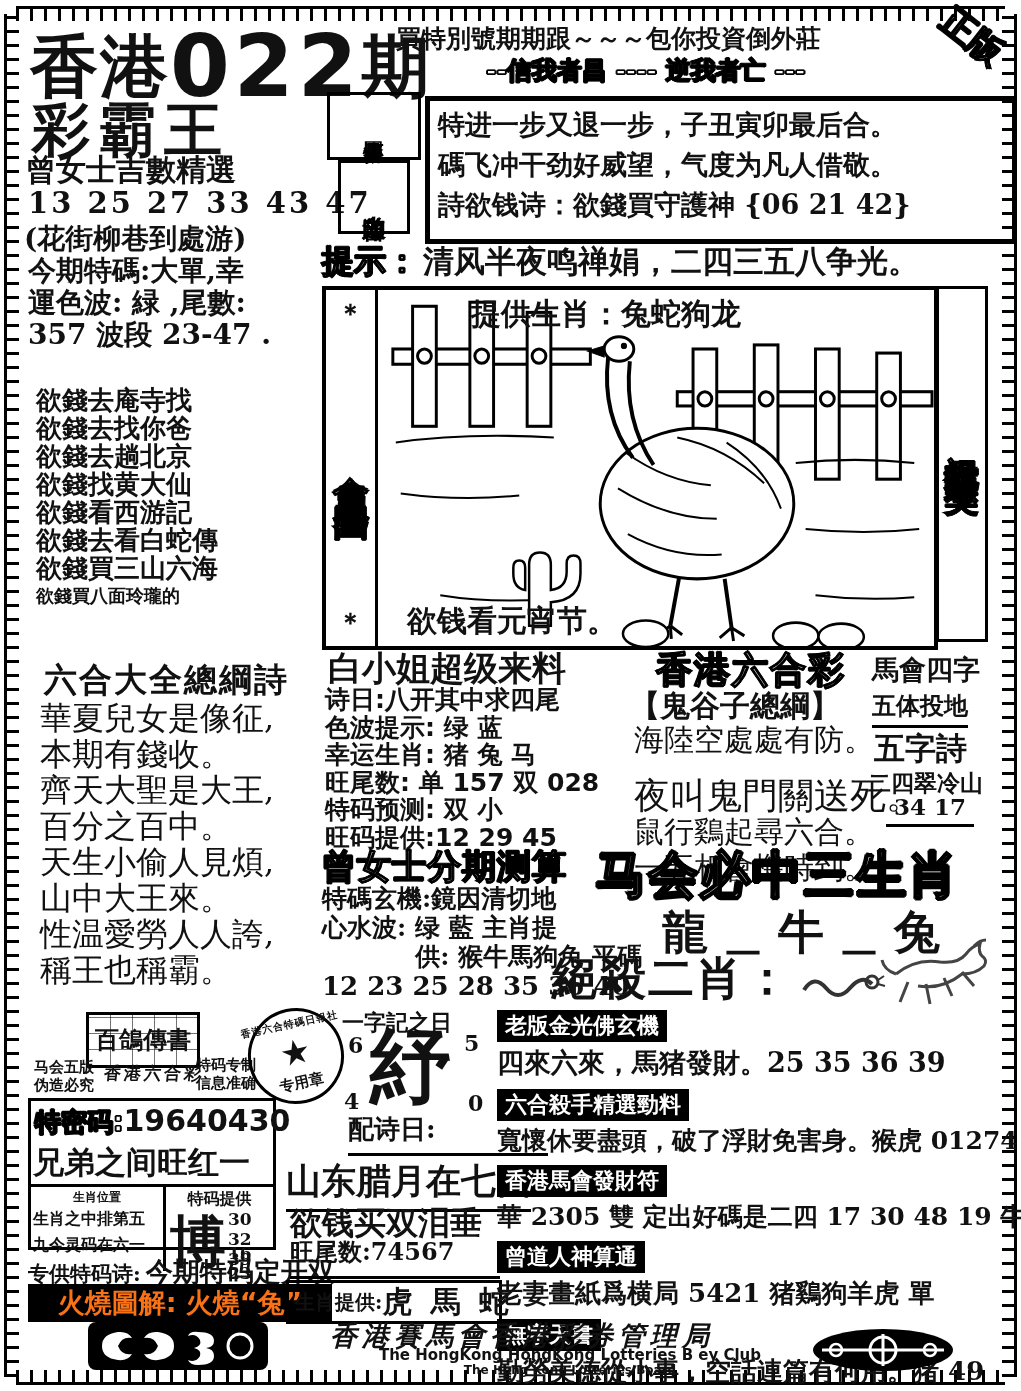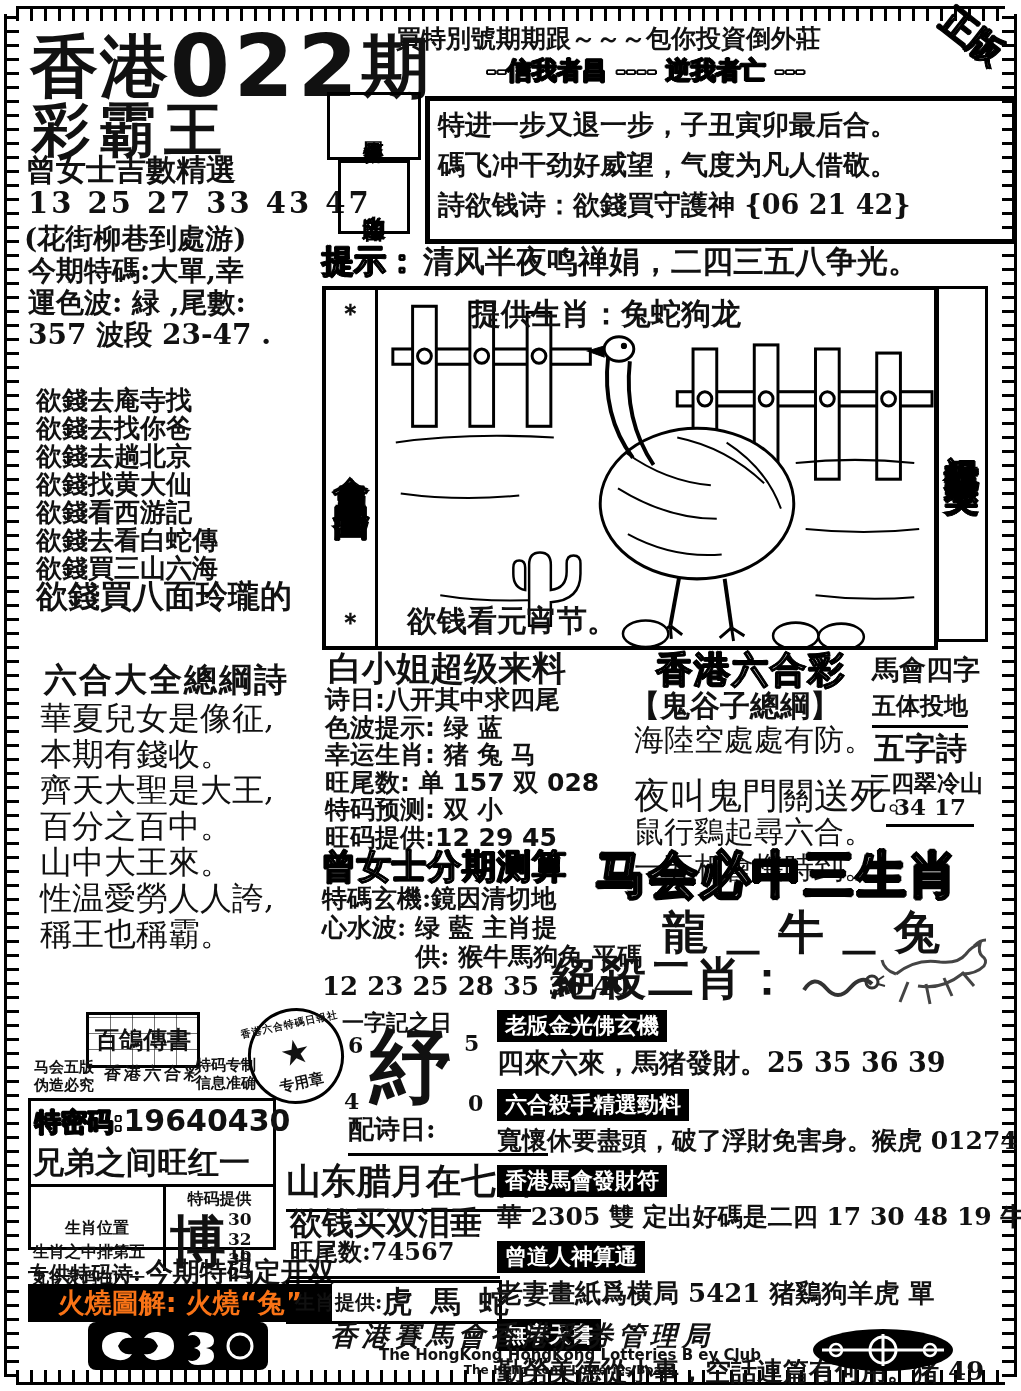--- a/index.html
+++ b/index.html
@@ -63,29 +63,30 @@
 </div>
 
 <div class="abs" style="left:36px;top:386px;width:280px;">
   <div class="blk serif nowrap" style="font-size:26px;line-height:28px;">欲錢去庵寺找</div>
   <div class="blk serif nowrap" style="font-size:26px;line-height:28px;">欲錢去找你爸</div>
   <div class="blk serif nowrap" style="font-size:26px;line-height:28px;">欲錢去趟北京</div>
   <div class="blk serif nowrap" style="font-size:26px;line-height:28px;">欲錢找黄大仙</div>
   <div class="blk serif nowrap" style="font-size:26px;line-height:28px;">欲錢看西游記</div>
   <div class="blk serif nowrap" style="font-size:26px;line-height:28px;">欲錢去看白蛇傳</div>
   <div class="blk serif nowrap" style="font-size:26px;line-height:28px;">欲錢買三山六海</div>
-  <div class="blk serif nowrap" style="font-size:32px;line-height:28px;">欲錢買八面玲瓏的</div>
+  <div class="blk serif nowrap" style="font-size:18px;line-height:28px;">欲錢買八面玲瓏的</div>
 </div>
 
 <div class="abs blk nowrap" style="left:44px;top:658px;font-size:33px;letter-spacing:2px;">六合大全總綱詩</div>
 <div class="abs" style="left:40px;top:700px;width:290px;">
   <div class="serif nowrap" style="font-size:32px;line-height:36px;">華夏兒女是像征,</div>
   <div class="serif nowrap" style="font-size:32px;line-height:36px;">本期有錢收。</div>
   <div class="serif nowrap" style="font-size:32px;line-height:36px;">齊天大聖是大王,</div>
   <div class="serif nowrap" style="font-size:32px;line-height:36px;">百分之百中。</div>
+  <div class="serif nowrap" style="font-size:32px;line-height:36px;">天生小偷人見煩,</div>
   <div class="serif nowrap" style="font-size:32px;line-height:36px;">山中大王來。</div>
   <div class="serif nowrap" style="font-size:32px;line-height:36px;">性温愛勞人人誇,</div>
   <div class="serif nowrap" style="font-size:32px;line-height:36px;">稱王也稱霸。</div>
 </div>
 
 <div class="abs" style="left:322px;top:286px;width:608px;height:356px;border:4px solid #000;">
   <div class="abs" style="left:0;top:0;width:52px;height:100%;border-right:3px solid #000;display:flex;flex-direction:column;align-items:center;justify-content:space-between;padding:6px 0;box-sizing:border-box;">
     <span class="blk" style="font-size:26px;">＊</span>
     <span class="vtext blk outline-thin" style="font-size:36px;letter-spacing:10px;">會員見圖</span>
     <span class="blk" style="font-size:26px;">＊</span>
@@ -233,21 +234,21 @@
   <div class="abs b serif" style="left:126px;top:82px;font-size:22px;">0</div>
 </div>
 
 <div class="abs" style="left:28px;top:1098px;width:248px;height:152px;border:3px solid #000;box-sizing:border-box;">
   <div class="nowrap" style="padding:2px 4px;">
     <span class="blk outline-thin" style="font-size:26px;">特密码:</span><span class="b sans" style="font-size:30px;">19640430</span>
   </div>
   <div class="blk serif nowrap" style="font-size:31px;padding:0 2px;border-bottom:3px solid #000;">兄弟之间旺红一</div>
   <div style="display:flex;height:84px;">
     <div style="width:128px;border-right:3px solid #000;padding:2px;">
-      <div class="b serif" style="font-size:16px;text-align:center;margin-top:29px;">生肖位置</div>
+      <div class="b serif" style="font-size:12px;text-align:center;">生肖位置</div>
       <div class="blk serif nowrap" style="font-size:16px;line-height:26px;">生肖之中排第五</div>
       <div class="blk serif nowrap" style="font-size:16px;line-height:26px;">九今灵码在六一</div>
     </div>
     <div style="flex:1;padding:2px;position:relative;">
       <div class="b serif" style="font-size:16px;text-align:center;">特码提供</div>
       <div class="abs blk" style="left:4px;top:18px;font-size:56px;">博</div>
       <div class="abs b serif" style="left:62px;top:22px;font-size:17px;">30 32 39</div>
       <div class="abs b serif" style="left:62px;top:56px;font-size:17px;">16 23 35</div>
     </div>
   </div>

